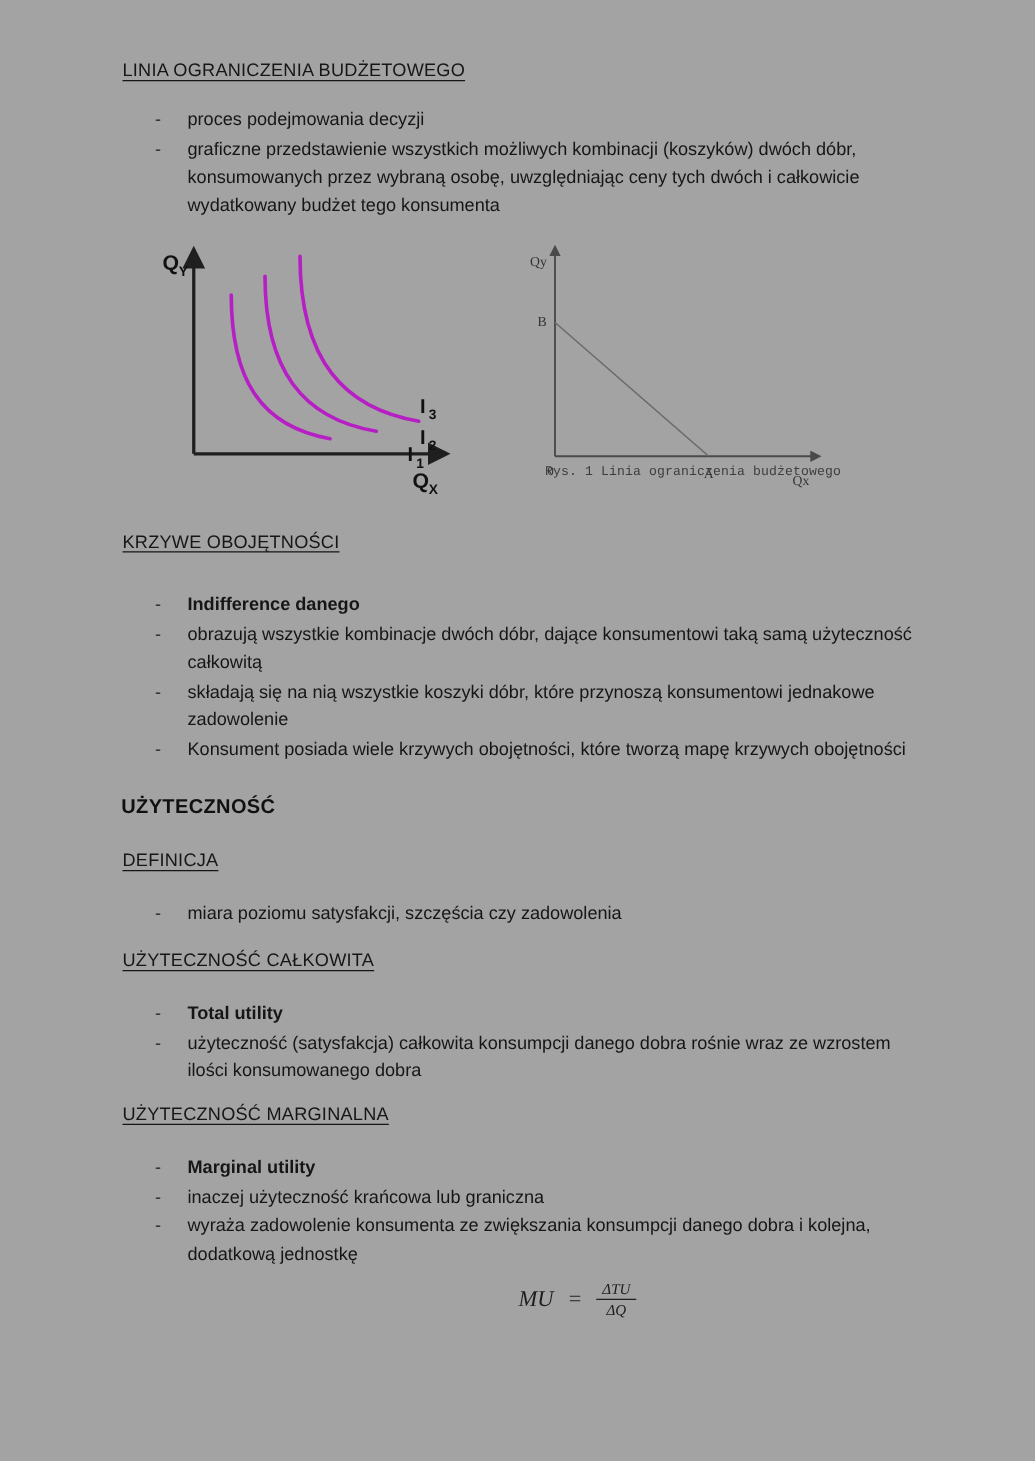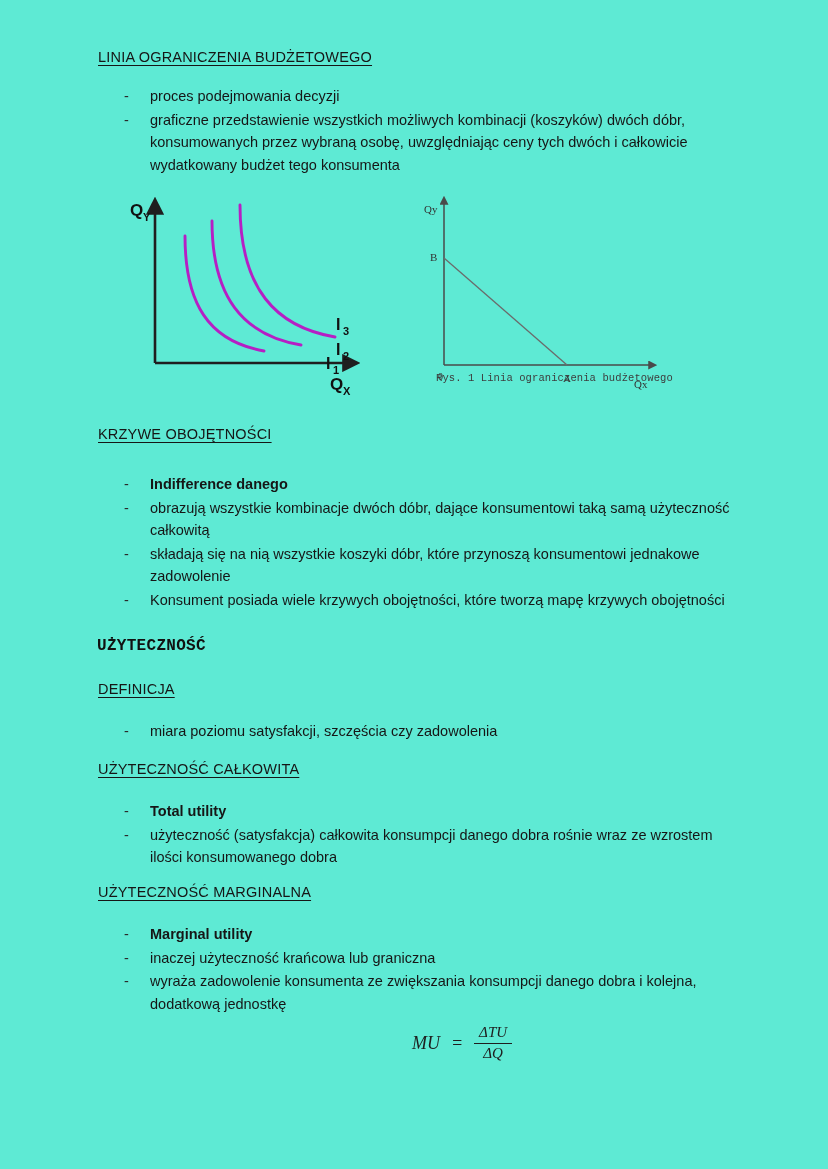--- a/index.html
+++ b/index.html
@@ -11,41 +11,40 @@
     width: 828px;
     height: 1169px;
     position: relative;
     font-family: "Liberation Sans", sans-serif;
     color: #1a1a1a;
     overflow: hidden;
   }
   .page {
     position: absolute;
     inset: 0;
-    background: #5eead4;
+    background: #a3a3a3;
   }
 
   
   .h-underline {
     position: absolute;
     font-size: 14.5px;
     letter-spacing: 0.2px;
     color: #161616;
     text-decoration: underline;
     text-underline-offset: 3px;
     white-space: nowrap;
   }
   .h-bold {
     position: absolute;
     font-size: 16px;
     font-weight: bold;
     letter-spacing: 0.3px;
     color: #111111;
     white-space: nowrap;
-    font-family: Liberation Mono, monospace;
   }
 
   
   .bullet-list {
     position: absolute;
     width: 620px;
   }
   .bullet-row {
     display: flex;
     align-items: flex-start;
@@ -117,21 +116,21 @@
   .formula-inner {
     display: inline-flex;
     align-items: center;
     gap: 11px;
     font-size: 18px;
   }
   .frac {
     display: inline-flex;
     flex-direction: column;
     align-items: center;
-    font-size: 15px;
+    font-size: 12px;
     line-height: 1.18;
     vertical-align: middle;
   }
   .frac .num { padding: 0 5px 1px 5px; }
   .frac .bar {
     width: 100%;
     height: 1px;
     background: #1e1e1e;
   }
   .frac .den { padding: 1px 5px 0 5px; }

